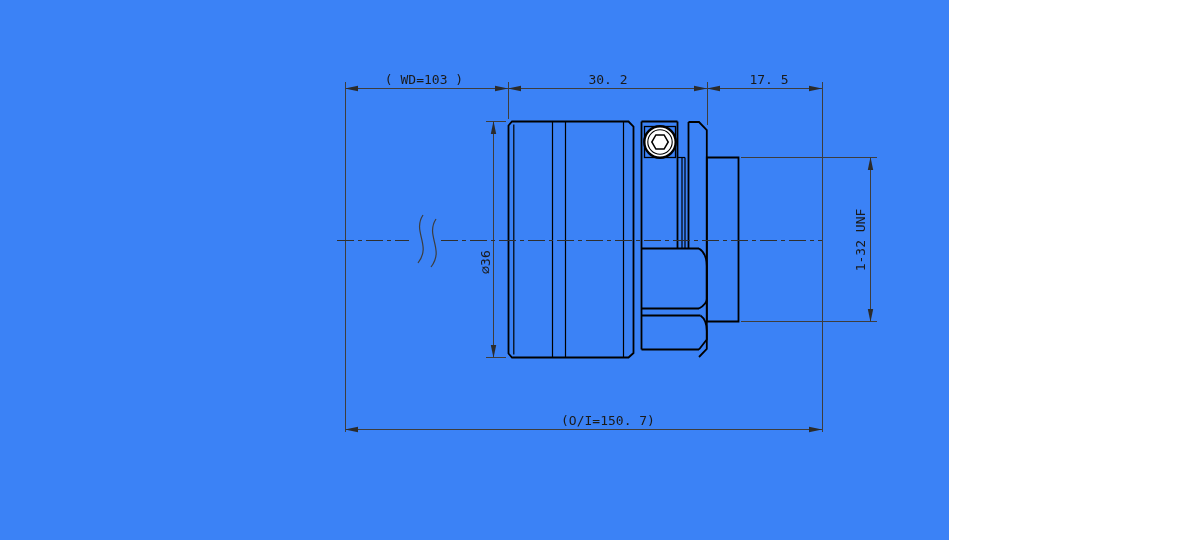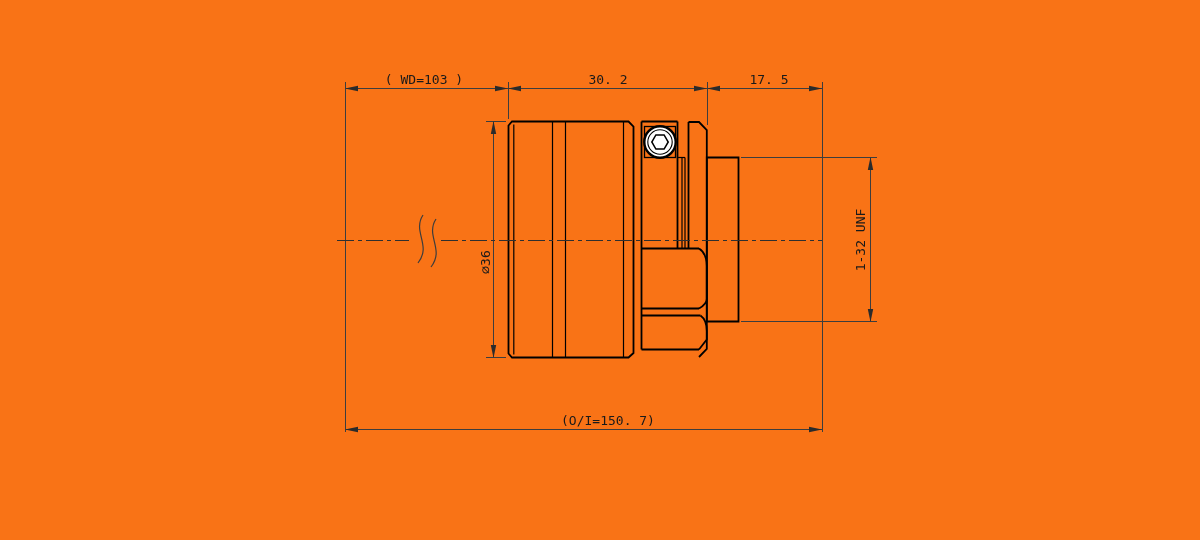--- a/index.html
+++ b/index.html
@@ -5,23 +5,23 @@
   html, body {
     margin: 0;
     padding: 0;
     background: #ffffff;
     width: 1200px;
     height: 540px;
     overflow: hidden;
   }
   .canvas {
     position: relative;
-    width: 1200px;
+    width: 949px;
     height: 540px;
-    background: #f97316;
+    background: #3b82f6;
   }
   svg {
     display: block;
   }
   .dim-text {
     font-family: "DejaVu Sans Mono", "Liberation Mono", monospace;
     font-size: 13px;
     fill: #1a1a1a;
   }
 </style>

